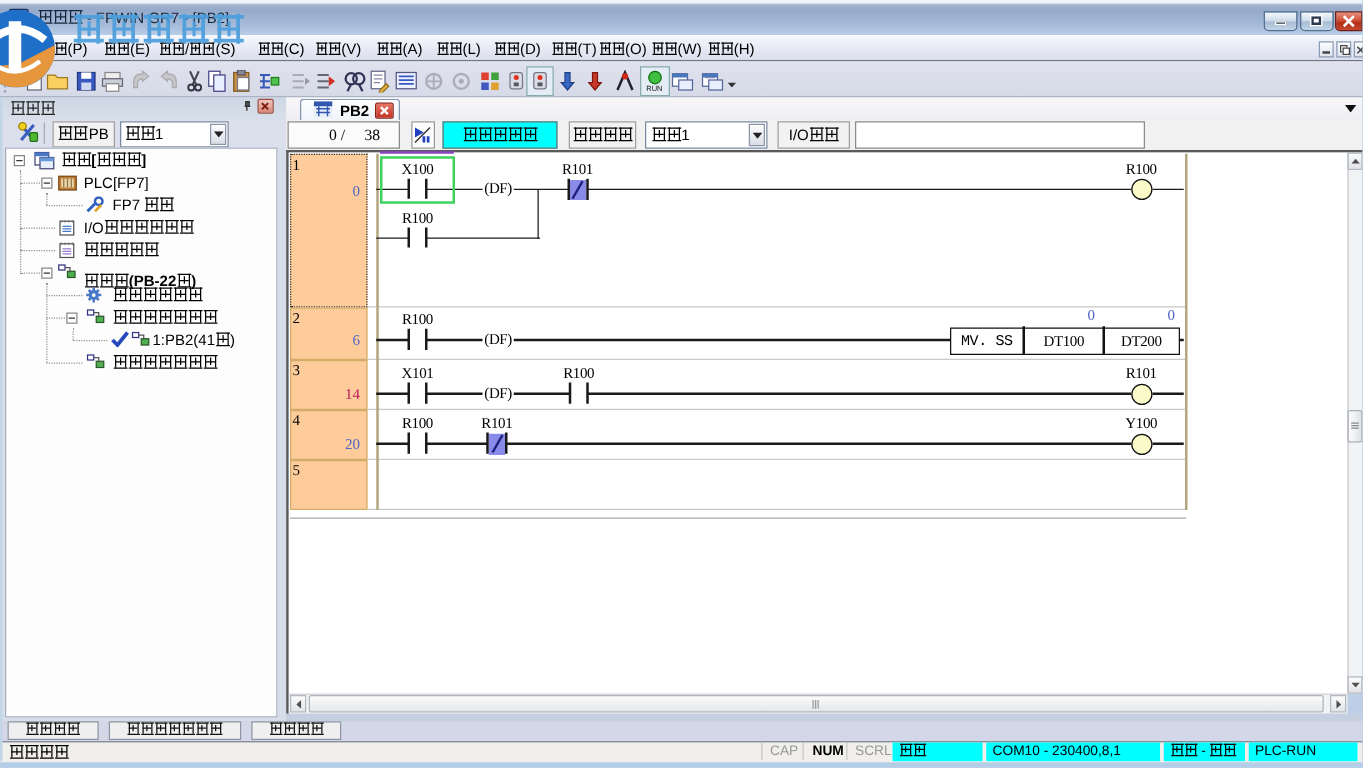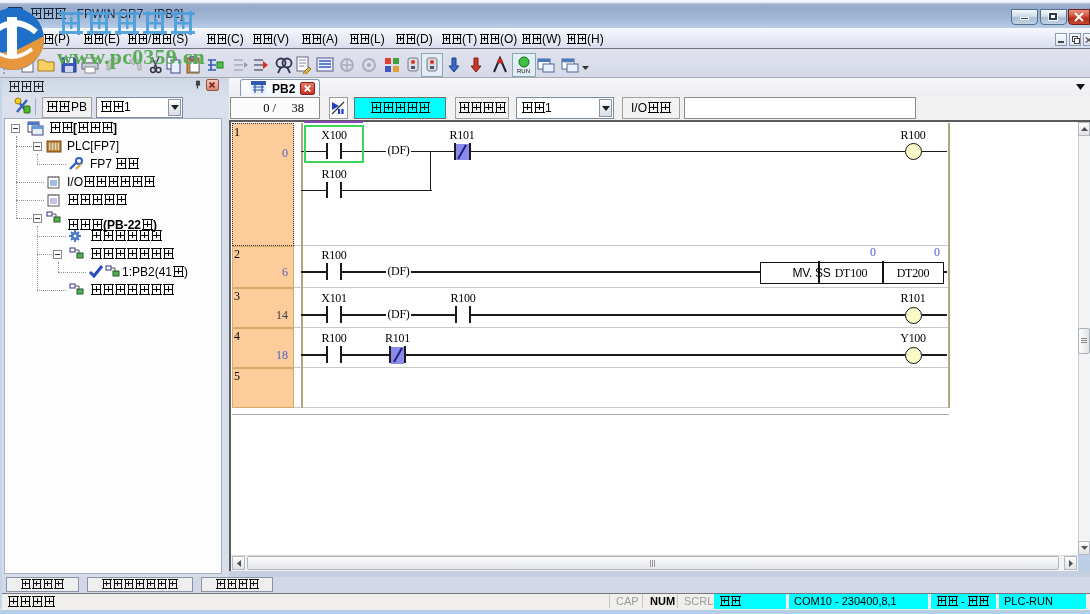--- a/index.html
+++ b/index.html
@@ -341,24 +341,24 @@
 <div style="position:absolute;left:231px;top:122px;width:847px;height:433px;background:#fff;"></div>
 <div style="position:absolute;left:0;top:0">
       <div style="position:absolute;left:232px;top:123px;width:62px;height:122.5px;background:#fdcc9a;border:1px dotted #333;"></div>
 <div style="position:absolute;left:234px;top:124.5px;width:20px;height:12px;font-size:12px;font-family:'Liberation Serif',serif;">1</div>
 <div style="position:absolute;left:242px;top:146px;width:46px;height:12px;font-size:12px;color:#4f64c8;text-align:right;font-family:'Liberation Serif',serif;">0</div>
 <div style="position:absolute;left:232px;top:245.5px;width:62px;height:42px;background:#fdcc9a;border:1px solid #d4ac6a;"></div>
 <div style="position:absolute;left:234px;top:247px;width:20px;height:12px;font-size:12px;font-family:'Liberation Serif',serif;">2</div>
 <div style="position:absolute;left:242px;top:265px;width:46px;height:12px;font-size:12px;color:#4f64c8;text-align:right;font-family:'Liberation Serif',serif;">6</div>
 <div style="position:absolute;left:232px;top:287.5px;width:62px;height:40px;background:#fdcc9a;border:1px solid #d4ac6a;"></div>
 <div style="position:absolute;left:234px;top:289px;width:20px;height:12px;font-size:12px;font-family:'Liberation Serif',serif;">3</div>
-<div style="position:absolute;left:242px;top:308px;width:46px;height:12px;font-size:12px;color:#404040;text-align:right;font-family:'Liberation Serif',serif;">14</div>
+<div style="position:absolute;left:242px;top:308px;width:46px;height:12px;font-size:12px;color:#be185d;text-align:right;font-family:'Liberation Serif',serif;">14</div>
 <div style="position:absolute;left:232px;top:327.5px;width:62px;height:40px;background:#fdcc9a;border:1px solid #d4ac6a;"></div>
 <div style="position:absolute;left:234px;top:329px;width:20px;height:12px;font-size:12px;font-family:'Liberation Serif',serif;">4</div>
-<div style="position:absolute;left:242px;top:348px;width:46px;height:12px;font-size:12px;color:#4f64c8;text-align:right;font-family:'Liberation Serif',serif;">18</div>
+<div style="position:absolute;left:242px;top:348px;width:46px;height:12px;font-size:12px;color:#4f64c8;text-align:right;font-family:'Liberation Serif',serif;">20</div>
 <div style="position:absolute;left:232px;top:367.5px;width:62px;height:40px;background:#fdcc9a;border:1px solid #d4ac6a;"></div>
 <div style="position:absolute;left:234px;top:369px;width:20px;height:12px;font-size:12px;font-family:'Liberation Serif',serif;">5</div>
 <div style="position:absolute;left:294px;top:245px;width:654px;height:1px;background:#c9c9c9;"></div>
 <div style="position:absolute;left:294px;top:287px;width:654px;height:1px;background:#c9c9c9;"></div>
 <div style="position:absolute;left:294px;top:327px;width:654px;height:1px;background:#c9c9c9;"></div>
 <div style="position:absolute;left:294px;top:367px;width:654px;height:1px;background:#c9c9c9;"></div>
 <div style="position:absolute;left:294px;top:407px;width:654px;height:1px;background:#c9c9c9;"></div>
 <div style="position:absolute;left:232px;top:414px;width:717px;height:1px;background:#a8a8a8;"></div>
 <div style="position:absolute;left:300.75px;top:123px;width:2.5px;height:284.5px;background:#b3a57e;"></div>
 <div style="position:absolute;left:947.75px;top:123px;width:2.5px;height:284.5px;background:#b3a57e;"></div>
@@ -392,21 +392,21 @@
 <div style="position:absolute;left:326px;top:263px;width:2px;height:16.5px;background:#1a1a1a;"></div>
 <div style="position:absolute;left:340px;top:263px;width:2px;height:16.5px;background:#1a1a1a;"></div>
 <div style="position:absolute;left:306px;top:248px;width:56px;height:12px;font-size:12px;letter-spacing:-.3px;text-align:center;font-family:'Liberation Serif',serif;">R100</div>
 <div style="position:absolute;left:341px;top:271.3px;width:45px;height:1.4px;background:#1a1a1a;"></div>
 <div style="position:absolute;left:384.5px;top:263.5px;width:28px;height:13px;font-size:12px;letter-spacing:-.3px;text-align:center;font-family:'Liberation Serif',serif;">(DF)</div>
 <div style="position:absolute;left:411px;top:271.3px;width:349px;height:1.4px;background:#1a1a1a;"></div>
 <div style="position:absolute;left:944px;top:271.3px;width:3px;height:1.4px;background:#1a1a1a;"></div>
 <div style="position:absolute;left:760px;top:261.5px;width:184px;height:22.5px;border:1.5px solid #111;"></div>
 <div style="position:absolute;left:818.25px;top:261px;width:1.5px;height:23px;background:#111;"></div>
 <div style="position:absolute;left:882.25px;top:261px;width:1.5px;height:23px;background:#111;"></div>
-<div style="position:absolute;left:782px;top:266px;width:59px;height:13px;font-size:12px;letter-spacing:-.3px;text-align:center;font-family:Liberation Sans, sans-serif;">MV. SS</div>
+<div style="position:absolute;left:760px;top:266px;width:59px;height:13px;font-size:12px;letter-spacing:-.3px;text-align:center;font-family:Liberation Mono, monospace;">MV. SS</div>
 <div style="position:absolute;left:821px;top:266px;width:60px;height:13px;font-size:12px;letter-spacing:-.3px;text-align:center;font-family:'Liberation Serif',serif;">DT100</div>
 <div style="position:absolute;left:884px;top:266px;width:58px;height:13px;font-size:12px;letter-spacing:-.3px;text-align:center;font-family:'Liberation Serif',serif;">DT200</div>
 <div style="position:absolute;left:830px;top:245px;width:46px;height:12px;font-size:12px;color:#4f64c8;text-align:right;font-family:'Liberation Serif',serif;">0</div>
 <div style="position:absolute;left:894px;top:245px;width:46px;height:12px;font-size:12px;color:#4f64c8;text-align:right;font-family:'Liberation Serif',serif;">0</div>
 <div style="position:absolute;left:301px;top:314.3px;width:26px;height:1.4px;background:#1a1a1a;"></div>
 <div style="position:absolute;left:326px;top:306px;width:2px;height:16.5px;background:#1a1a1a;"></div>
 <div style="position:absolute;left:340px;top:306px;width:2px;height:16.5px;background:#1a1a1a;"></div>
 <div style="position:absolute;left:306px;top:291px;width:56px;height:12px;font-size:12px;letter-spacing:-.3px;text-align:center;font-family:'Liberation Serif',serif;">X101</div>
 <div style="position:absolute;left:341px;top:314.3px;width:45px;height:1.4px;background:#1a1a1a;"></div>
 <div style="position:absolute;left:384.5px;top:306.5px;width:28px;height:13px;font-size:12px;letter-spacing:-.3px;text-align:center;font-family:'Liberation Serif',serif;">(DF)</div>
@@ -478,13 +478,12 @@
 <div style="position:absolute;left:0px;top:610px;width:1090px;height:4px;background:#b5cee8;"></div>
 <svg style="position:absolute;left:-18px;top:8px;width:62px;height:62px;z-index:50" viewBox="0 0 62 62">
 <circle cx="31" cy="31" r="31" fill="#1e6fc8"></circle>
 <path d="M62 31 A31 31 0 0 1 11 54.5 L62 28 Z" fill="#e6963c"></path>
 <path d="M5 46 A31 31 0 0 0 36 61.5 L62 40" fill="#e6963c"></path>
 <rect x="25" y="9" width="10" height="40" fill="#fff"></rect>
 <path d="M8 27 Q31 5 54 24" stroke="#fff" stroke-width="6" fill="none"></path>
 <path d="M16 45 Q32 55 50 41" stroke="#fff" stroke-width="3.5" fill="none"></path>
 </svg>
 <div style="position:absolute;left:57px;top:11px;z-index:51;white-space:nowrap"><b class="kw"></b><b class="kw"></b><b class="kw"></b><b class="kw"></b><b class="kw"></b></div>
-<div style="position:absolute;left:57px;top:44px;width:150px;height:22px;z-index:51;color:#58ac58;font-family:'Liberation Serif',serif;font-weight:bold;font-size:22px;letter-spacing:.2px;">www.pc0359.cn</div>
 </div>
 </body></html>

